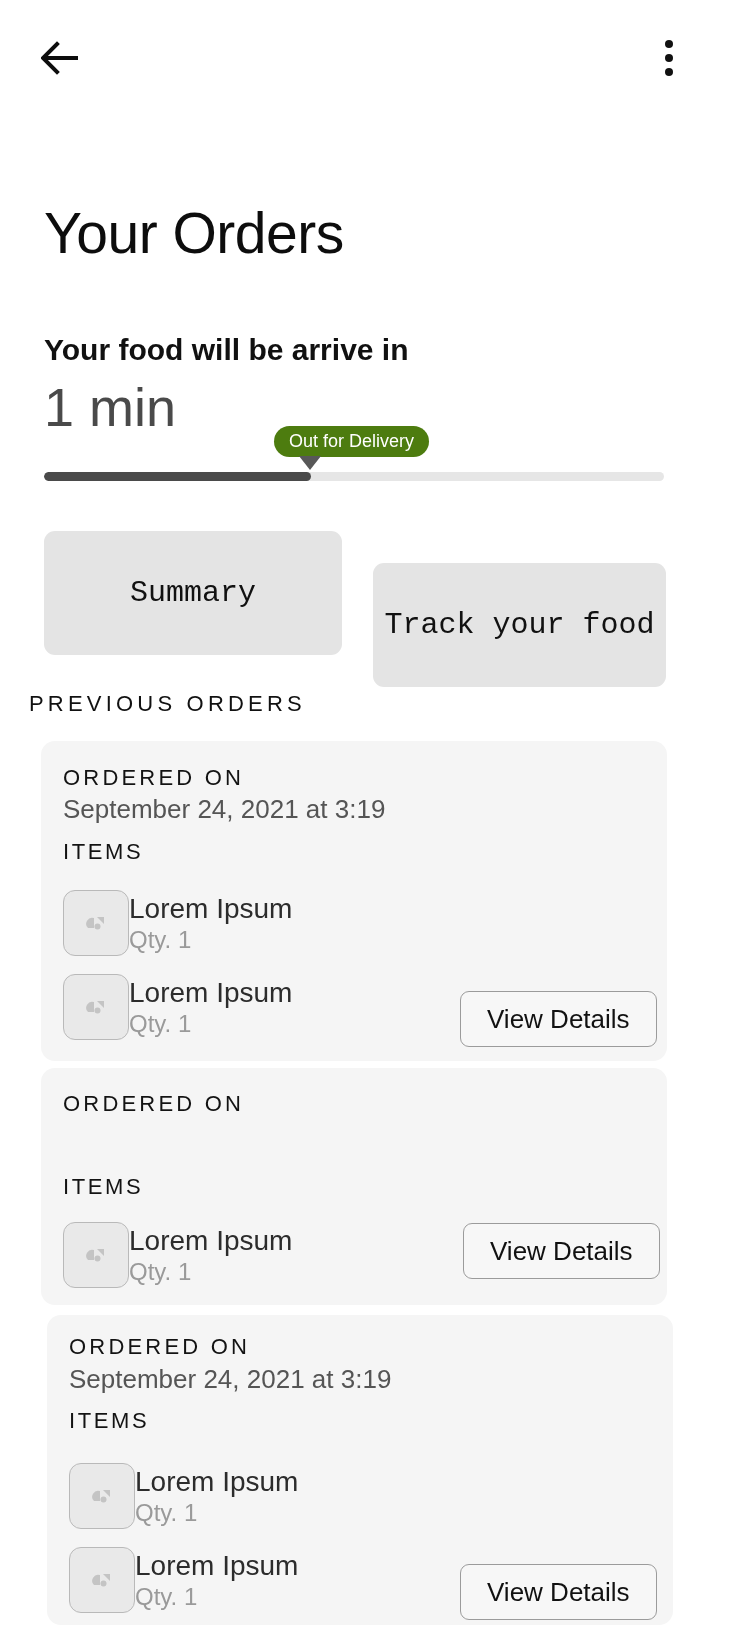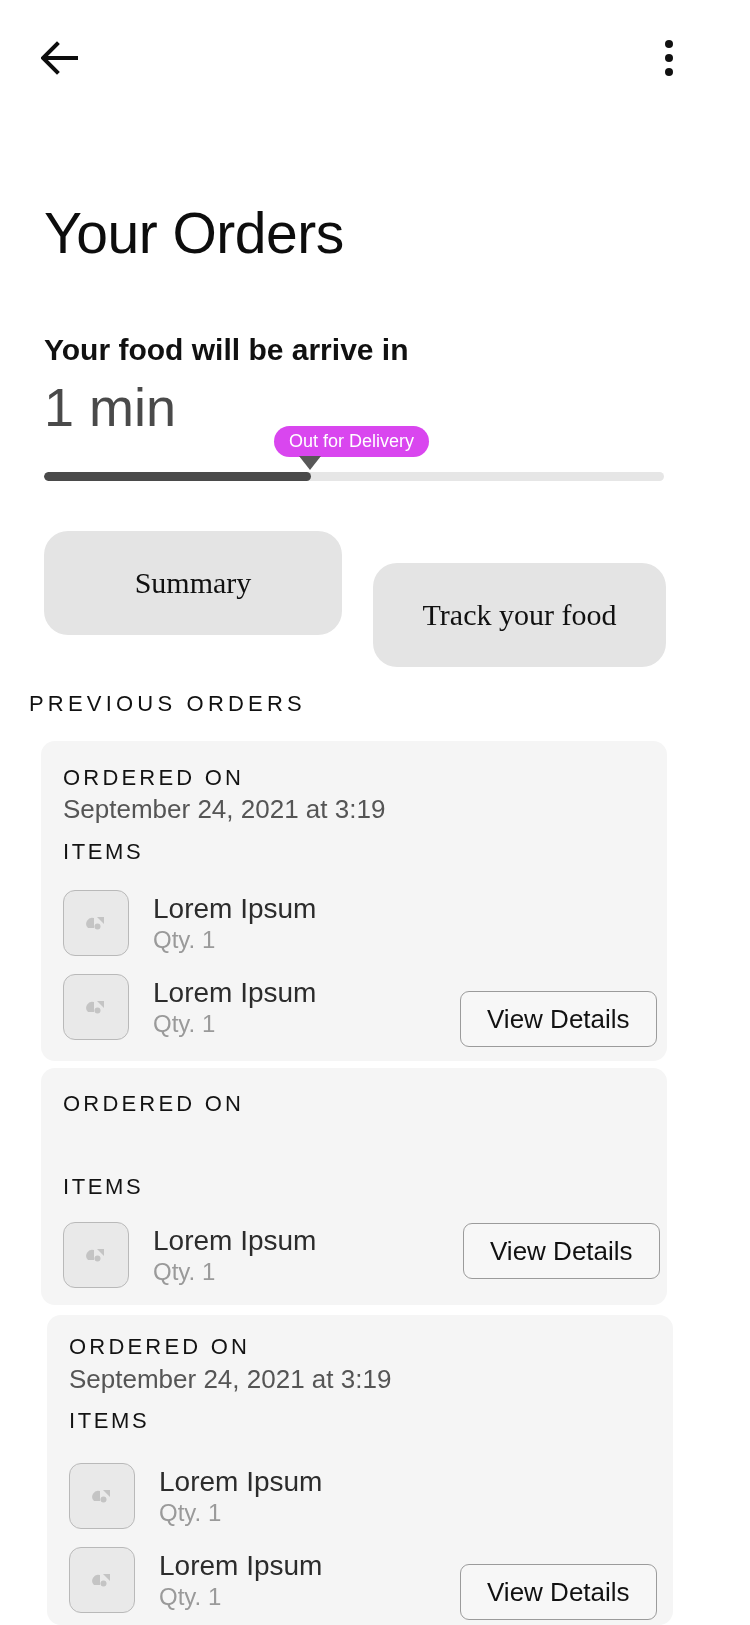--- a/index.html
+++ b/index.html
@@ -91,21 +91,21 @@
   }
 
   
   .tooltip {
     position: absolute;
     left: 274px;
     top: 426px;
     height: 31px;
     padding: 0 15px;
     border-radius: 16px;
-    background: #d946ef;
+    background: #4d7c0f;
     color: #ffffff;
     font-size: 18px;
     line-height: 31px;
     white-space: nowrap;
   }
   .tooltip-arrow {
     position: absolute;
     left: 299px;
     top: 456px;
     width: 0;
@@ -129,28 +129,28 @@
   .progress-fill {
     height: 100%;
     border-radius: 5px;
     background: #4a4a4a;
   }
 
   
   .action-btn {
     position: absolute;
     top: 531px;
-    height: 104px;
-    border-radius: 24px;
+    height: 124px;
+    border-radius: 11px;
     background: #e4e4e4;
     border: none;
     display: flex;
     align-items: center;
     justify-content: center;
-    font-family: Liberation Serif, serif;
+    font-family: Liberation Mono, monospace;
     font-size: 30px;
     color: #111111;
     cursor: pointer;
     padding: 0;
   }
   .action-btn.summary { left: 44px; width: 298px; }
   .action-btn.track   { left: 373px; width: 293px; margin-top: 32px; }
 
   
   .section-label {
@@ -197,21 +197,21 @@
     letter-spacing: 2.6px;
     color: #131313;
     white-space: nowrap;
   }
 
   
   .item-row {
     position: absolute;
     display: flex;
     align-items: center;
-    gap: 24px;
+    gap: 0;
   }
   .item-thumb {
     width: 66px;
     height: 66px;
     border-radius: 12px;
     background: #e9e9e9;
     border: 1px solid #b9b9b9;
     box-sizing: border-box;
     display: flex;
     align-items: center;

